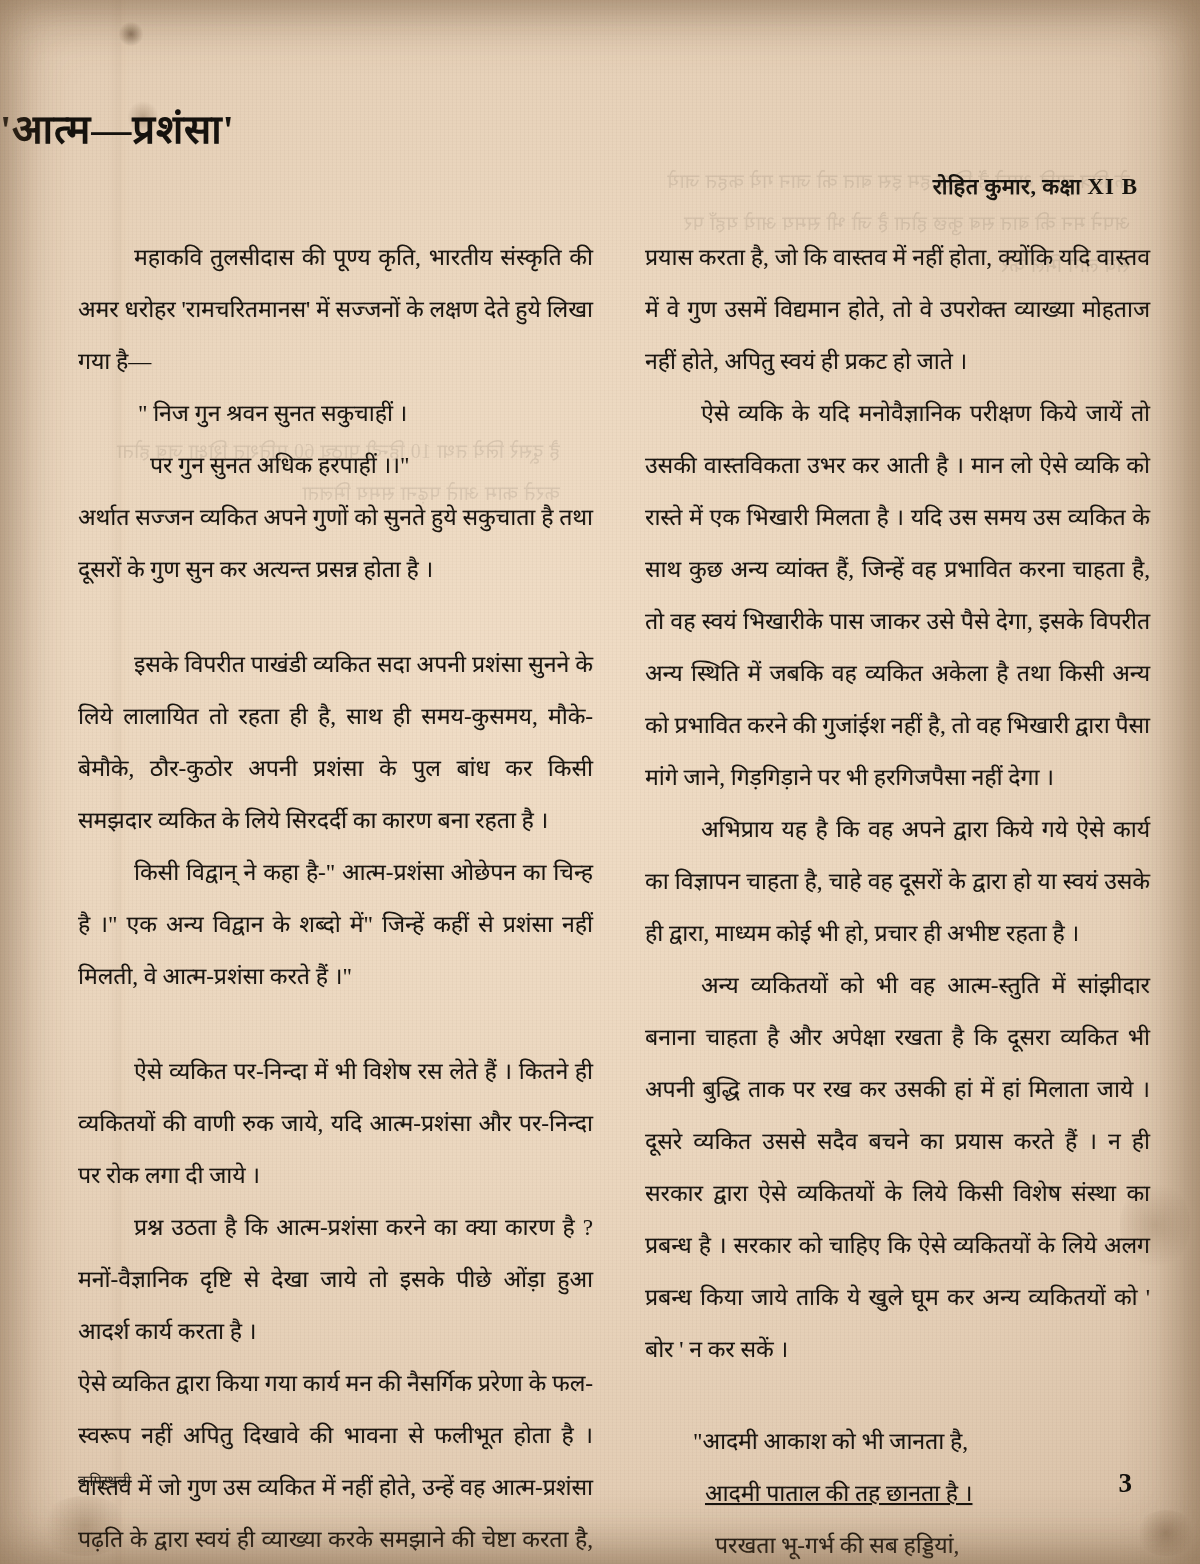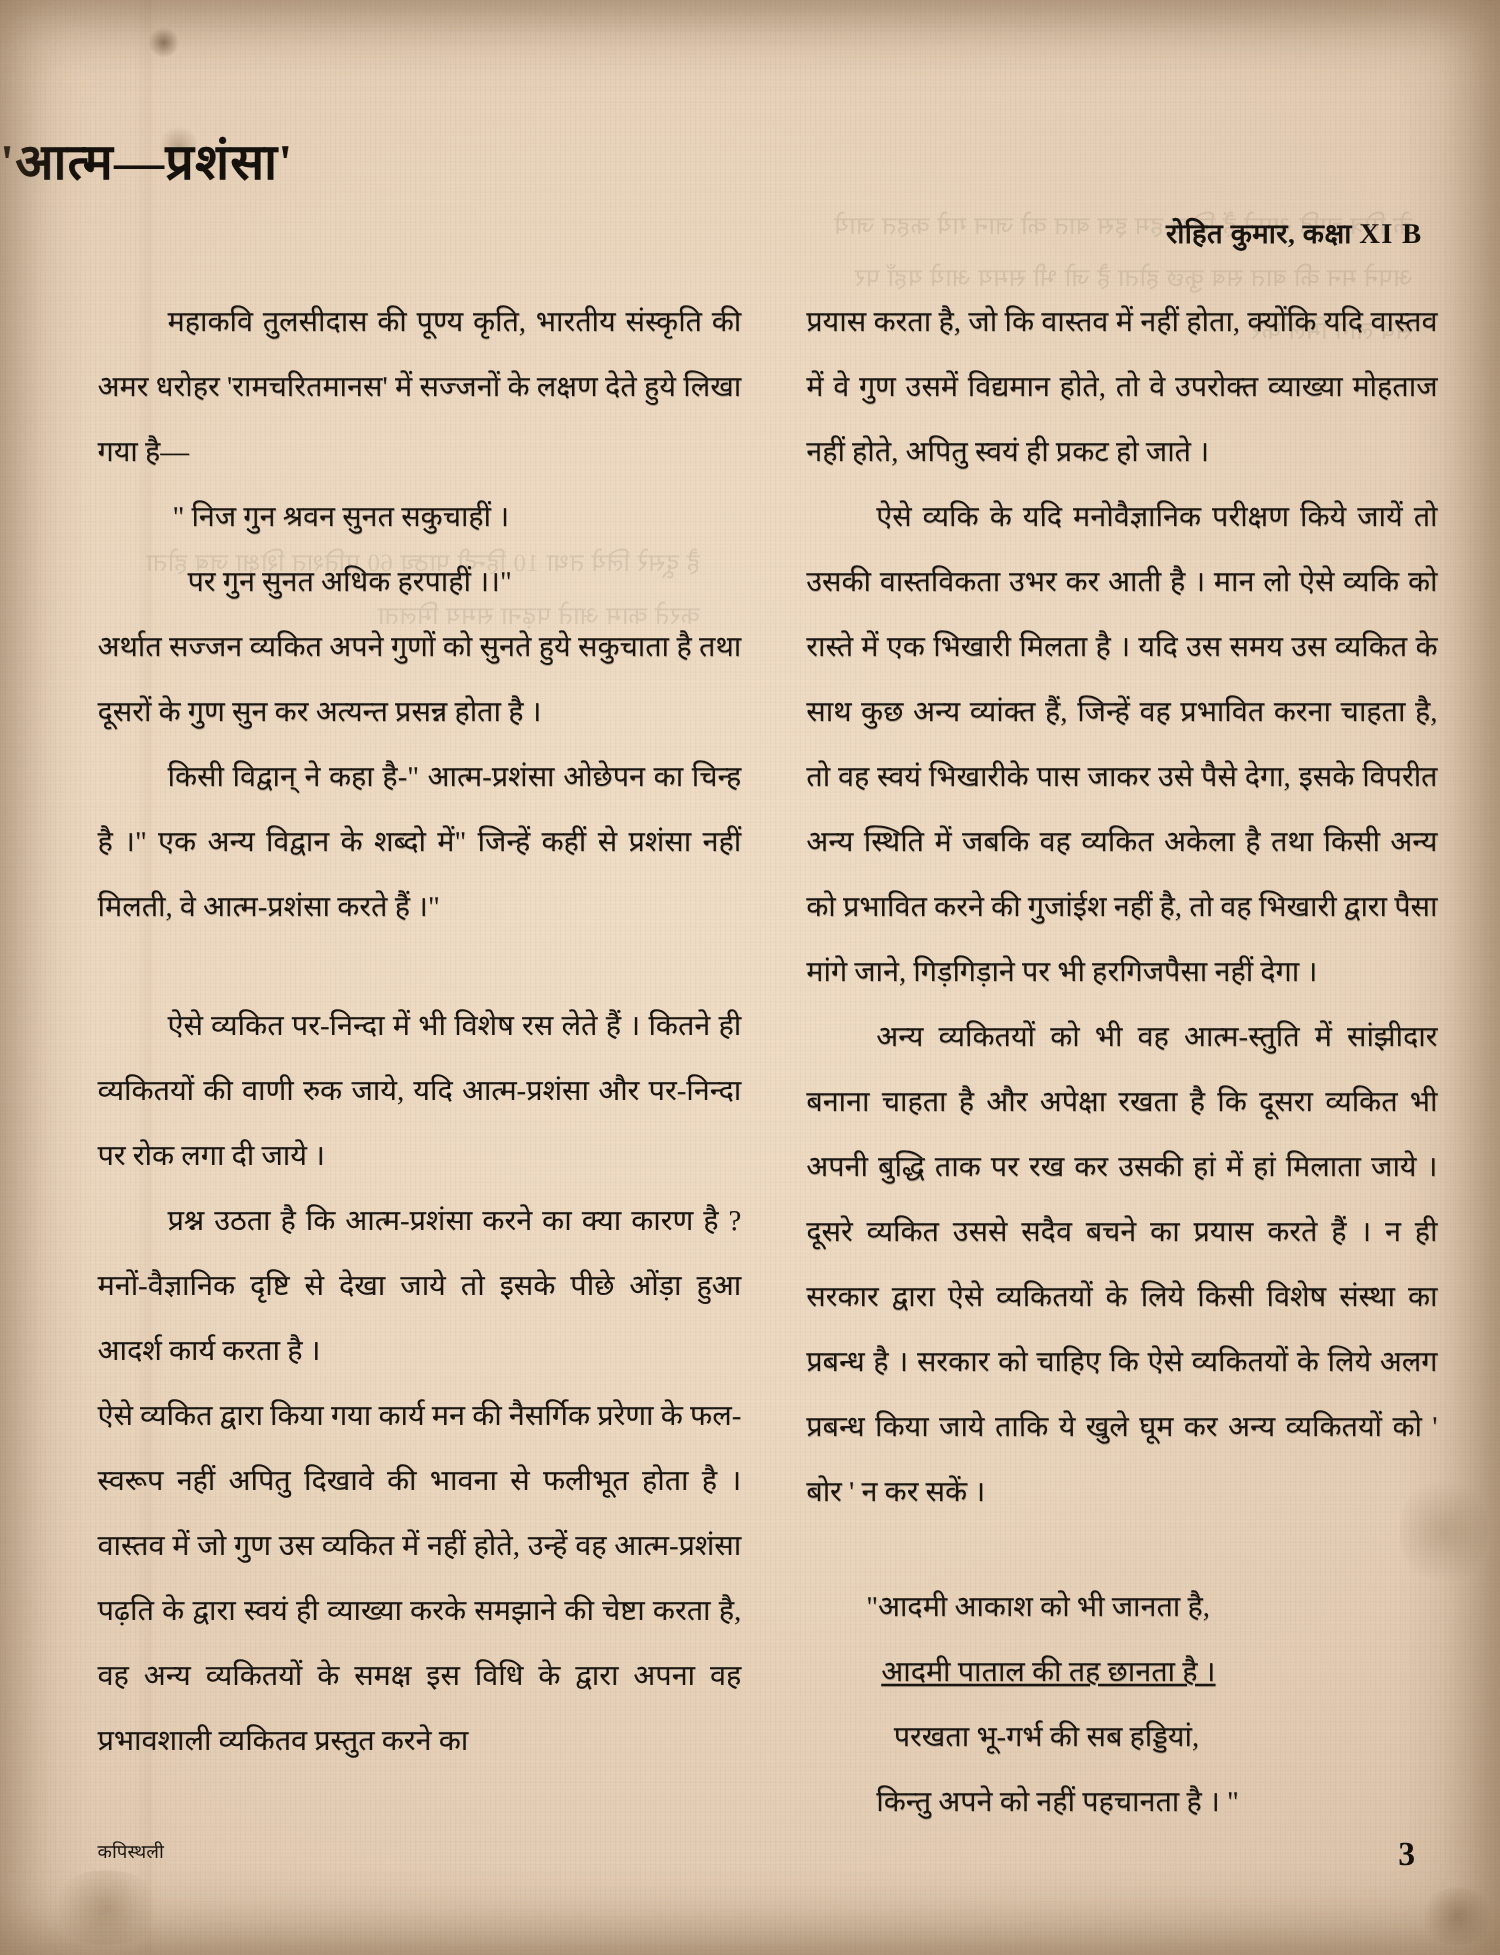--- a/index.html
+++ b/index.html
@@ -143,29 +143,31 @@
 
     <div class="byline">
       <span>रोहित कुमार, कक्षा </span><span class="roman">XI B</span>
     </div>
 
     <div class="col left">
       <p class="para indent">महाकवि तुलसीदास की पूण्य कृति, भारतीय संस्कृति की अमर धरोहर 'रामचरितमानस' में सज्जनों के लक्षण देते हुये लिखा गया है—</p>
       <p class="para verse">" निज गुन श्रवन सुनत सकुचाहीं ।</p>
       <p class="para verse v2">पर गुन सुनत  अधिक हरपाहीं ।।"</p>
       <p class="para">अर्थात सज्जन व्यकित अपने गुणों को सुनते हुये सकुचाता है तथा दूसरों के गुण सुन कर अत्यन्त प्रसन्न होता है ।</p>
+      <p class="para indent gap">इसके विपरीत पाखंडी व्यकित सदा अपनी प्रशंसा सुनने के लिये लालायित तो रहता ही है, साथ ही समय-कुसमय, मौके-बेमौके, ठौर-कुठोर अपनी प्रशंसा के पुल बांध कर किसी समझदार व्यकित के लिये सिरदर्दी का कारण बना रहता है ।</p>
       <p class="para indent">किसी विद्वान् ने कहा है-" आत्म-प्रशंसा ओछेपन का चिन्ह है ।" एक अन्य विद्वान के  शब्दो में" जिन्हें कहीं से प्रशंसा नहीं  मिलती, वे  आत्म-प्रशंसा करते हैं ।"</p>
       <p class="para indent gap">ऐसे व्यकित पर-निन्दा में भी विशेष रस  लेते हैं । कितने  ही व्यकितयों की वाणी रुक जाये, यदि आत्म-प्रशंसा और पर-निन्दा पर रोक लगा दी जाये ।</p>
       <p class="para indent">प्रश्न उठता है कि आत्म-प्रशंसा करने का क्या कारण है ? मनों-वैज्ञानिक दृष्टि से देखा जाये तो इसके पीछे ओंड़ा हुआ आदर्श कार्य करता है ।</p>
       <p class="para">ऐसे व्यकित द्वारा किया गया कार्य मन की नैसर्गिक प्ररेणा के फल-स्वरूप नहीं अपितु दिखावे की भावना से फलीभूत होता है । वास्तव में जो गुण उस व्यकित में नहीं होते, उन्हें वह आत्म-प्रशंसा पढ़ति के द्वारा स्वयं ही व्याख्या करके समझाने की चेष्टा करता है, वह अन्य व्यकितयों के समक्ष इस विधि के द्वारा अपना वह प्रभावशाली व्यकितव प्रस्तुत करने का</p>
     </div>
 
     <div class="col right">
       <p class="para">प्रयास करता है, जो कि वास्तव में नहीं होता, क्योंकि यदि वास्तव में वे गुण उसमें विद्यमान होते, तो वे उपरोक्त व्याख्या  मोहताज नहीं होते, अपितु स्वयं ही  प्रकट हो जाते ।</p>
       <p class="para indent">ऐसे व्यकि के यदि मनोवैज्ञानिक परीक्षण किये जायें तो उसकी वास्तविकता उभर कर आती है । मान लो ऐसे व्यकि को रास्ते में एक भिखारी मिलता है । यदि उस समय उस व्यकित के साथ कुछ अन्य व्यांक्त हैं, जिन्हें वह प्रभावित करना चाहता है, तो वह स्वयं भिखारीके पास जाकर उसे पैसे देगा, इसके विपरीत अन्य स्थिति में जबकि वह व्यकित अकेला है तथा किसी अन्य को प्रभावित करने की गुजांईश नहीं है, तो वह भिखारी द्वारा पैसा मांगे जाने, गिड़गिड़ाने पर भी हरगिजपैसा नहीं देगा ।</p>
+      <p class="para indent">अभिप्राय यह है कि वह अपने  द्वारा किये गये  ऐसे कार्य का विज्ञापन चाहता है, चाहे वह दूसरों के द्वारा हो या स्वयं  उसके  ही द्वारा,  माध्यम कोई भी हो, प्रचार ही अभीष्ट रहता है ।</p>
       <p class="para indent">अन्य व्यकितयों को भी वह  आत्म-स्तुति  में सांझीदार  बनाना चाहता है और अपेक्षा रखता है कि दूसरा व्यकित भी अपनी बुद्धि  ताक पर रख कर उसकी हां में हां मिलाता जाये । दूसरे  व्यकित उससे सदैव बचने का प्रयास करते हैं । न ही सरकार द्वारा ऐसे व्यकितयों के लिये किसी विशेष संस्था का प्रबन्ध है । सरकार को  चाहिए  कि ऐसे व्यकितयों के लिये अलग प्रबन्ध किया जाये ताकि ये खुले घूम कर अन्य  व्यकितयों को ' बोर ' न कर सकें ।</p>
       <div class="poem">
         <p class="para pline p1">"आदमी आकाश को भी  जानता है,</p>
         <p class="para pline p2">आदमी पाताल  की तह छानता है ।</p>
         <p class="para pline p3">परखता भू-गर्भ  की  सब  हड्डियां,</p>
         <p class="para pline p4">किन्तु अपने को नहीं पहचानता है । "</p>
       </div>
     </div>
 
     <div class="footer-left">कपिस्थली</div>

